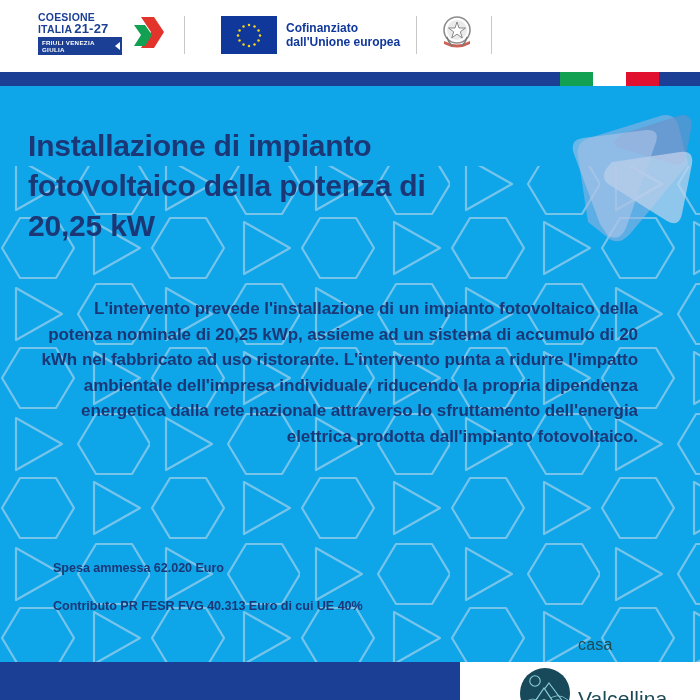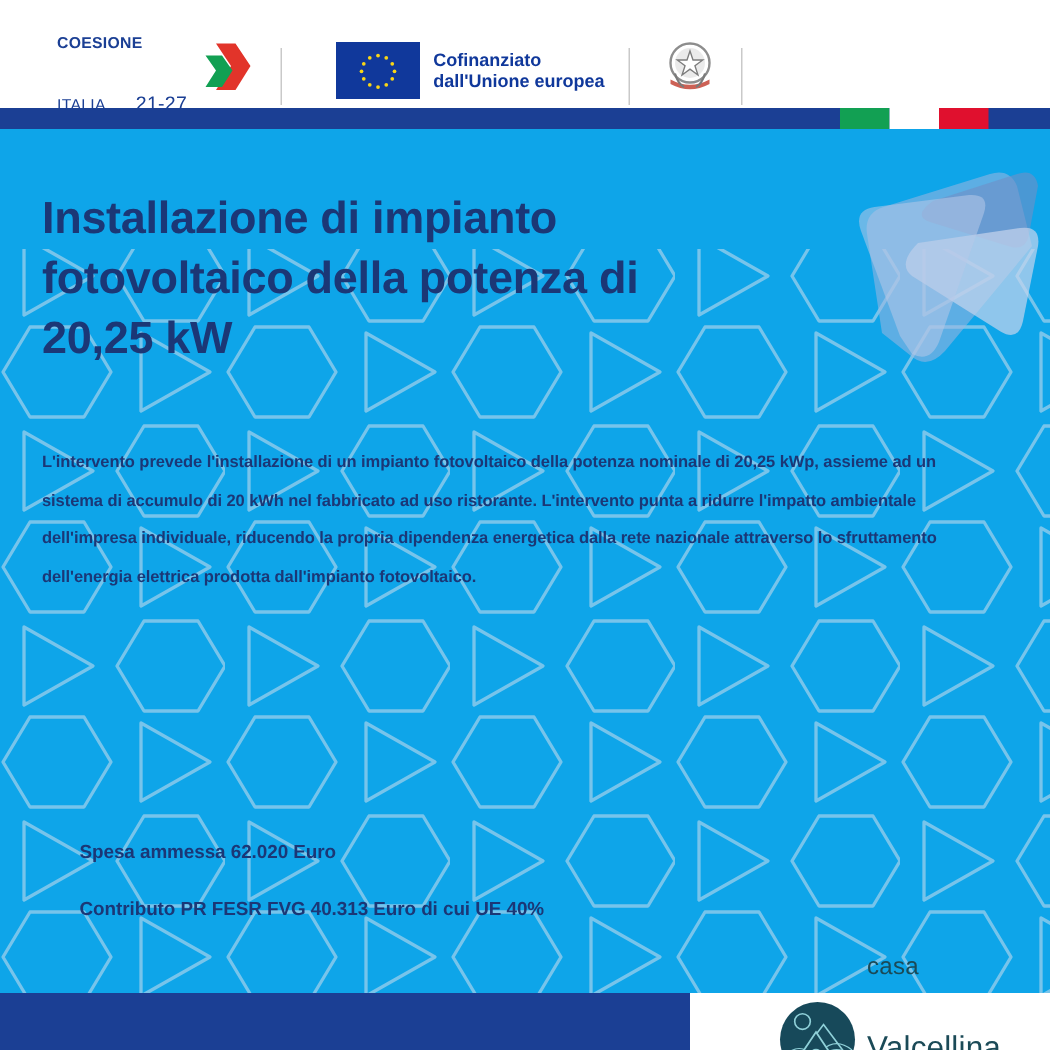--- a/index.html
+++ b/index.html
@@ -8,34 +8,34 @@
     font-family:"Liberation Sans", sans-serif;
     background:#ffffff;
     position:relative;
     overflow:hidden;
   }
 
   
   .logo-bar{
     position:absolute; left:0; top:0; width:632px; height:70px;
     background:#ffffff;
-    display:flex; align-items:flex-end;
+    display:flex; align-items:center;
   }
   .logo-slot{ display:flex; align-items:center; height:46px; }
 
   
   .coesione{ margin-left:38px; display:flex; align-items:flex-start; }
   .coesione-text{ display:flex; flex-direction:column; align-items:flex-start; }
   .coesione-l1{
     font-size:10.5px; font-weight:bold; color:#1b3f94; letter-spacing:.2px;
     line-height:11px;
   }
   .coesione-l2{
-    font-size:10.5px; font-weight:normal; color:#1b3f94; letter-spacing:.2px;
-    line-height:11px; display:flex; align-items:baseline; gap:20px;margin-top:28px;
+    font-size:10.5px; font-weight:bold; color:#1b3f94; letter-spacing:.2px;
+    line-height:11px; display:flex; align-items:baseline; gap:2px;
   }
   .coesione-l2 .yrs{ font-size:13px; }
   .coesione-badge{
     margin-top:2px; background:#1b3f94; color:#fff;
     font-size:6.2px; font-weight:bold; letter-spacing:.3px;
     padding:2px 11px 2px 4px; line-height:7px;
     position:relative; width:84px;
   }
   .coesione-badge::after{
     content:""; position:absolute; right:2px; top:50%; transform:translateY(-50%);
@@ -90,22 +90,22 @@
   .content{ position:absolute; left:28px; top:0; width:630px; }
 
   .headline{
     position:absolute; left:0; top:40px; width:460px;
     color:#1b3776; font-size:30px; font-weight:bold;
     line-height:40px; letter-spacing:-.2px;
   }
 
   .paragraph{
     position:absolute; left:0; top:210px; width:610px;
-    color:#1b3776; font-size:11px; font-weight:bold;
-    line-height:25.5px; letter-spacing:-.05px;
+    color:#1b3776; font-size:17px; font-weight:bold;
+    line-height:25.5px; letter-spacing:-.05px;text-align:right;
   }
 
   .figures{ position:absolute; left:5px; top:475px;margin-left:20px; }
   .fig-line{
     color:#1b3776; font-size:12.6px; font-weight:bold; letter-spacing:-.05px;
   }
   .fig-line + .fig-line{ margin-top:24px; }
 
   
   .bottom-bar{

